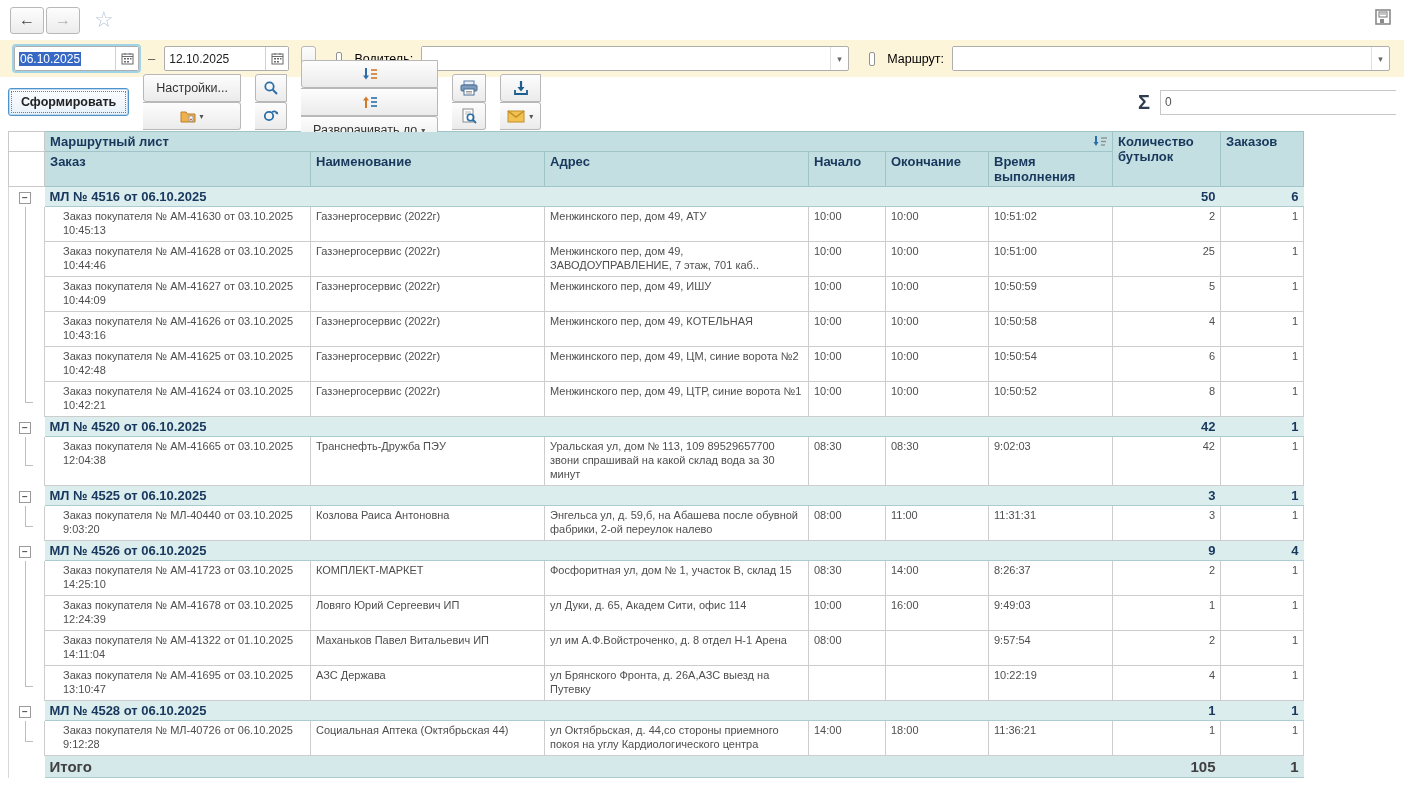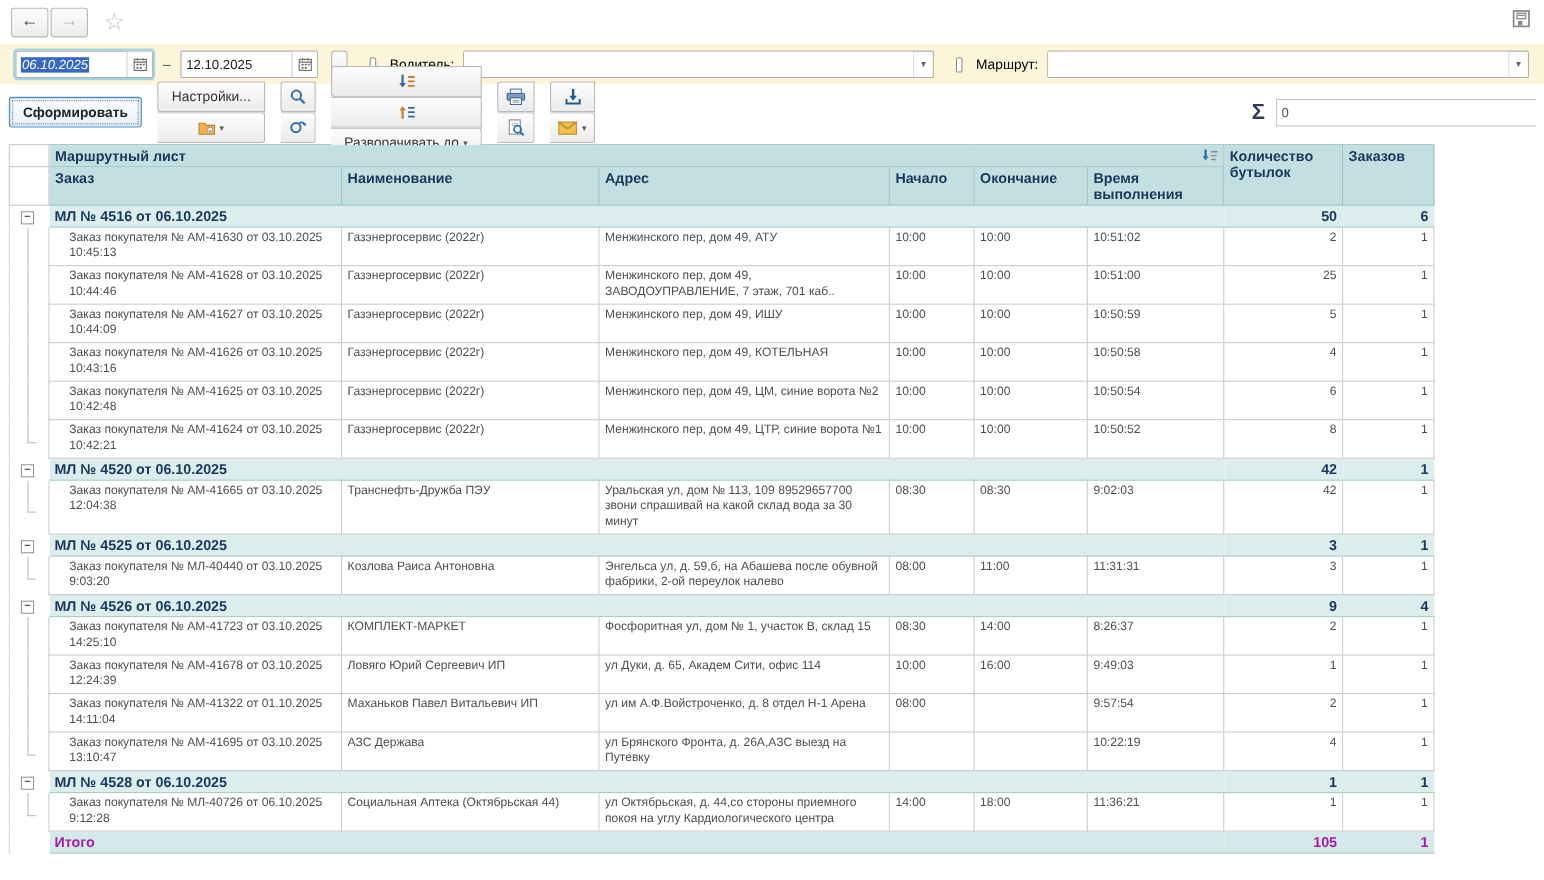--- a/index.html
+++ b/index.html
@@ -12,21 +12,21 @@
             font-size:16px; color:#444; display:flex; align-items:center; justify-content:center; cursor:pointer; }
   .navbtn + .navbtn { margin-left:2px; }
   .navbtn.disabled { color:#b5b5b5; }
   .star { font-size:22px; color:#b9c6d3; margin:0 10px 0 14px; cursor:pointer; }
   .page-title { font-size:17px; font-weight:bold; color:#1a1a1a; }
   .floppy { position:absolute; right:12px; top:8px; cursor:pointer; }
 
   
   .filterbar { height:37px; background:#fdf5da; display:flex; align-items:center; padding:0 14px; gap:6px; }
   .field { display:flex; align-items:stretch; height:25px; background:#fff; border:1px solid #aeaeae; border-radius:2px; }
-  .field.focused { outline:2px solid #9fd4e8; outline-offset:0;font-style:italic; }
+  .field.focused { outline:2px solid #9fd4e8; outline-offset:0; }
   .datebox { width:100px; display:flex; align-items:center; padding:0 4px; font-size:12px; color:#222; }
   .datebox .sel { background:#3668c4; color:#fff; padding:0 1px; }
   .mini-btn { width:23px; display:flex; align-items:center; justify-content:center; border-left:1px solid #d0d0d0; cursor:pointer; background:#fff; }
   .dash { color:#555; font-size:13px; margin:0 3px; }
   .dots-btn { width:40px; height:26px; border:1px solid #b8b8b8; border-radius:3px; background:linear-gradient(#fdfdfd,#ececec);
               color:#555; font-size:12px; display:flex; align-items:center; justify-content:center; cursor:pointer; margin-left:6px; }
   .chk { width:14px; height:14px; border:1px solid #919191; background:#fff; border-radius:2px; margin-left:14px; cursor:pointer; }
   .flabel { font-size:12.5px; color:#000000; margin:0 2px 0 6px; }
   .combo { flex:0 0 auto; display:flex; height:25px; background:#fff; border:1px solid #aeaeae; border-radius:2px; }
   .combo input { border:0; outline:0; flex:1; font-size:12px; padding:0 4px; font-family:inherit; }
@@ -65,21 +65,21 @@
   .hdr2 td { font-weight:bold; }
   td.rowspan2 { vertical-align:top; }
 
   tr.group-row td { background:#dcedee; color:#17375d; font-weight:bold; font-size:13px;
                     border-top:1px solid #aaccce; border-bottom:1px solid #aaccce; padding:2px 5px; }
   tr.group-row td.num, tr.total-row td.num { text-align:right; }
   tr.group-row td.gut, tr.detail-row td.gut, tr.total-row td.gut { background:#fff; border:0; border-left:1px solid #d7d7d7; position:relative; padding:0; }
   tr.detail-row td { background:#fff; border:1px solid #cdcdcd; color:#4e4e4e; font-size:11px; padding:2px 5px 4px 5px; line-height:14px; }
   tr.detail-row td.indent { padding-left:18px; }
   tr.detail-row td.num { text-align:right; }
-  tr.total-row td { background:#d5e8ea; color:#a21caf; font-weight:bold; font-size:13px;
+  tr.total-row td { background:#d5e8ea; color:#404040; font-weight:bold; font-size:15px;
                     border-top:1px solid #aaccce; border-bottom:1px solid #aaccce; padding:2px 5px; }
 
   .minusbox { width:12px; height:12px; border:1px solid #9a9a9a; background:#fff; margin:5px 0 0 10px;
               font-size:10px; line-height:10px; color:#555; text-align:center; cursor:pointer; position:relative; z-index:2; }
   .tree-v { position:absolute; left:16px; top:0; bottom:0; width:0; border-left:1px solid #bdbdbd; }
   .tree-corner { position:absolute; left:16px; top:0; height:60%; width:8px; border-left:1px solid #bdbdbd; border-bottom:1px solid #bdbdbd; }
 
   svg { display:block; }
 </style>
 </head>

